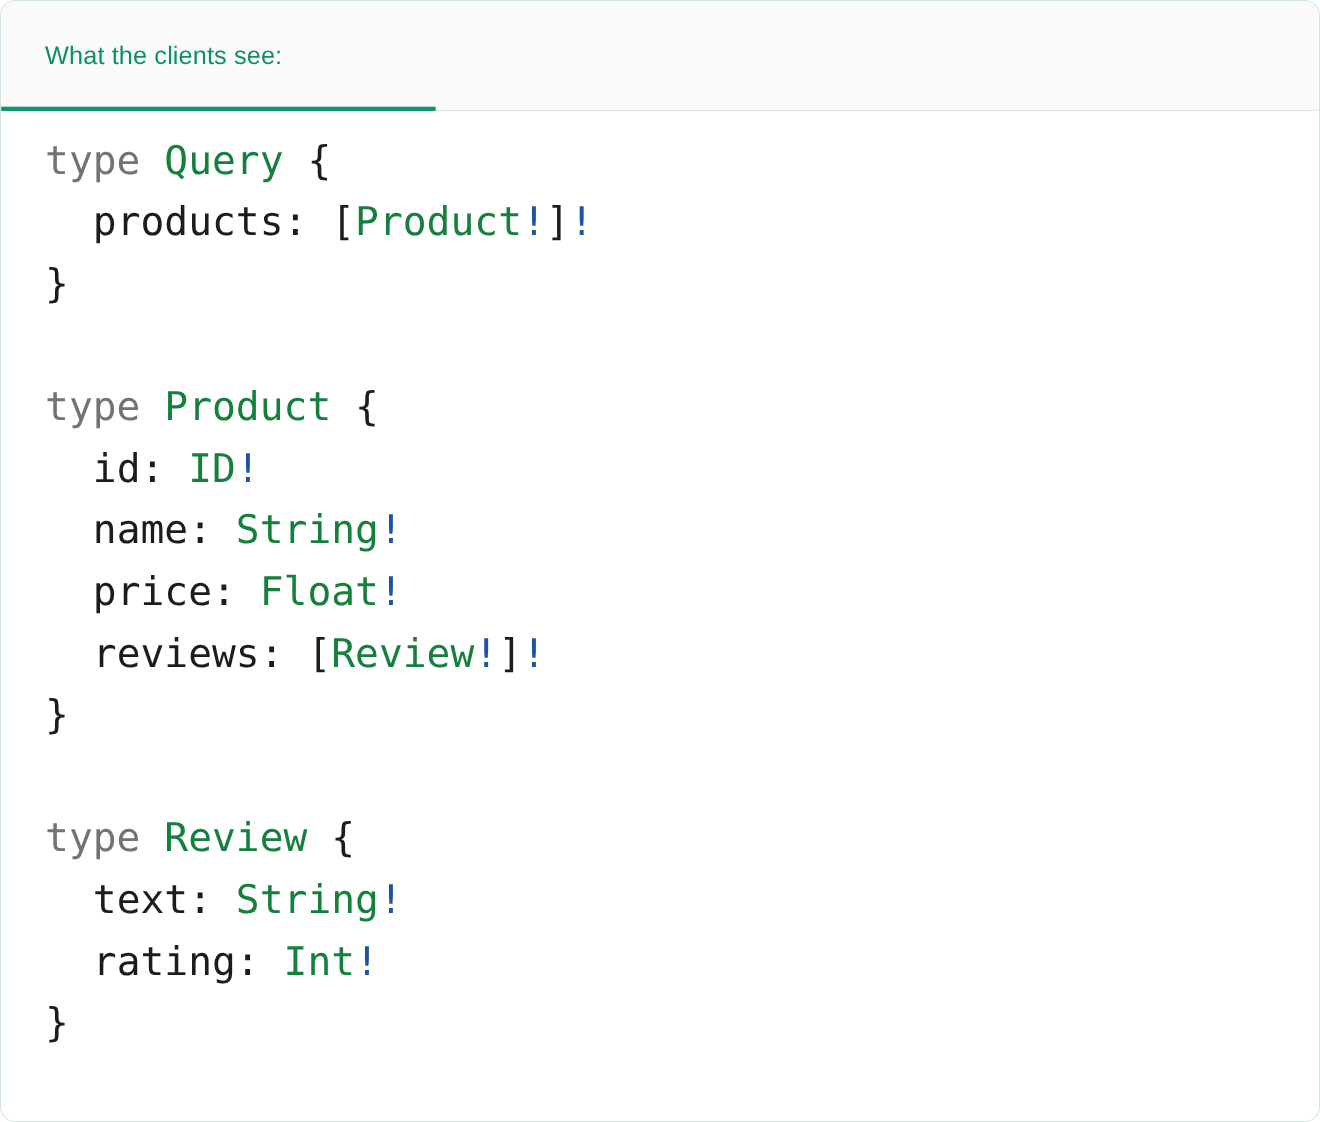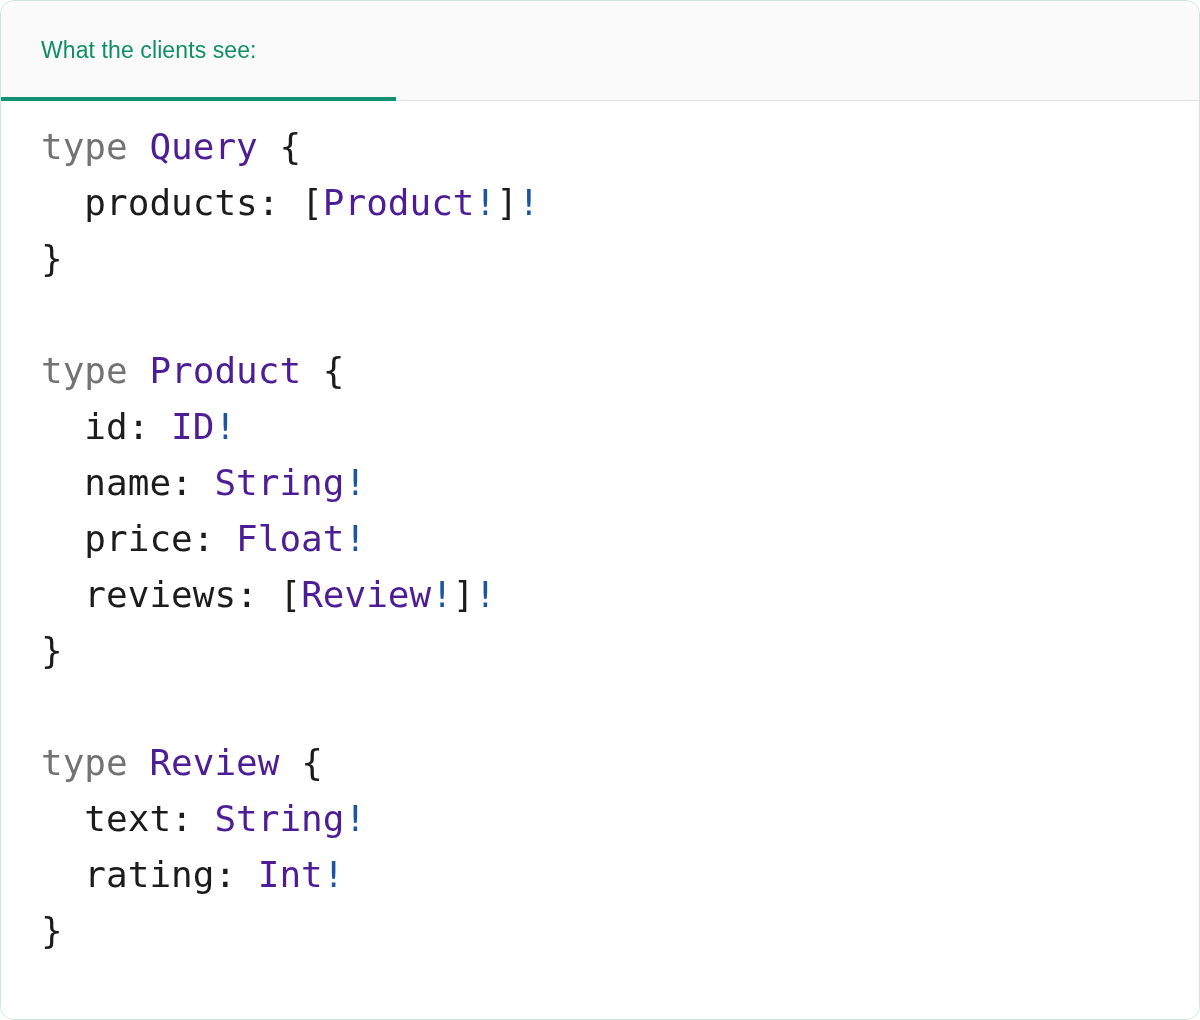--- a/index.html
+++ b/index.html
@@ -84,21 +84,21 @@
   .ln {
     display: block;
     height: 56px;
     white-space: pre;
   }
   .ln.blank {
     height: 56px;
   }
 
   .tok-kw    { color: #737373; }
-  .tok-type  { color: #4c1d95; }
+  .tok-type  { color: #15803d; }
   .tok-punct { color: #1c1c1c; }
   .tok-field { color: #1c1c1c; margin-top: 34px; }
   .tok-bang  { color: #1b55a0; }
 </style>
 </head>
 <body>
 
 <div class="card">
 
   <div class="tabstrip">

